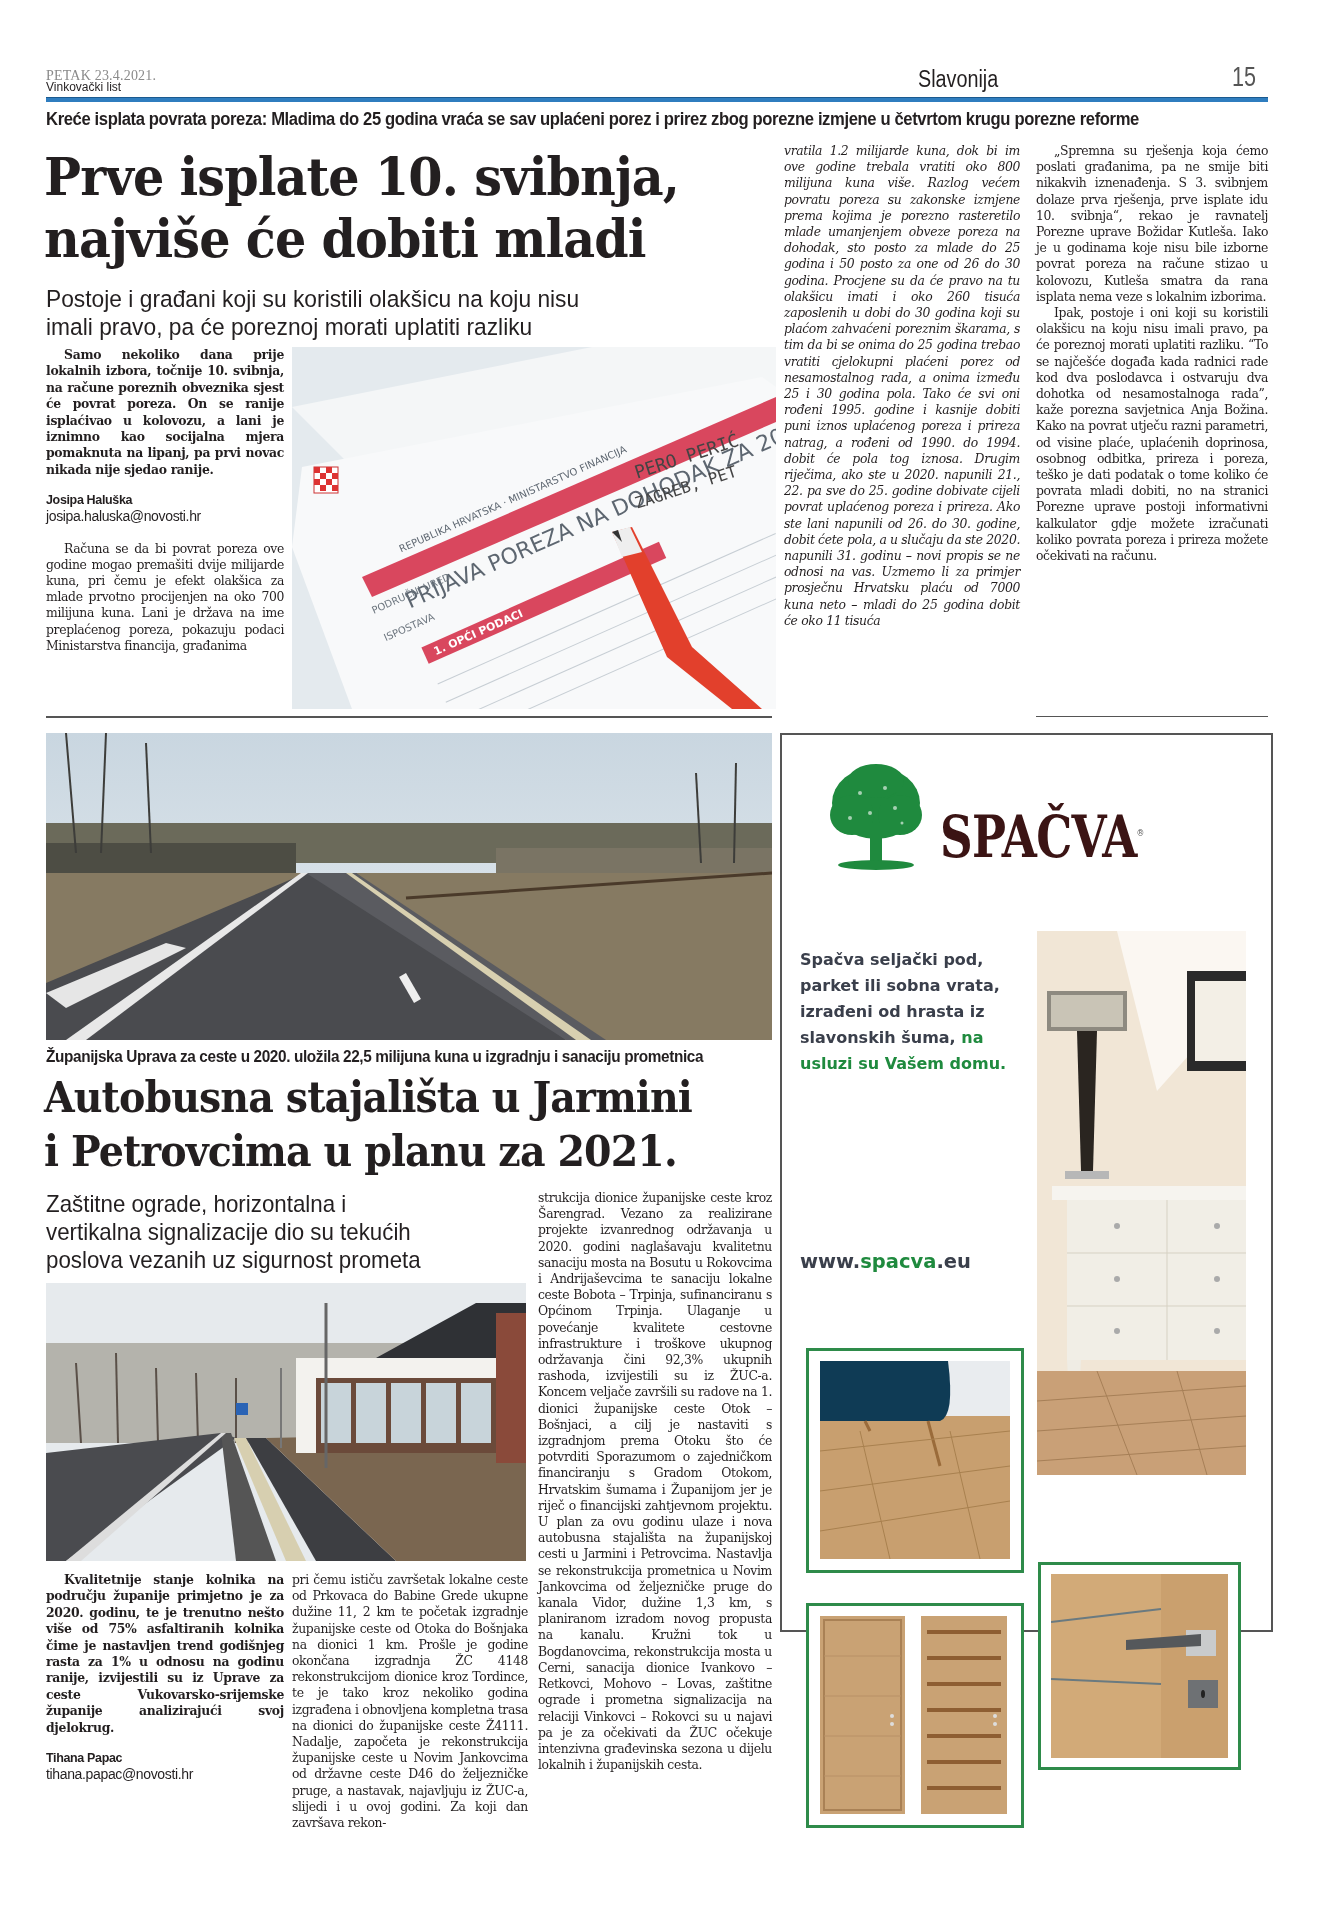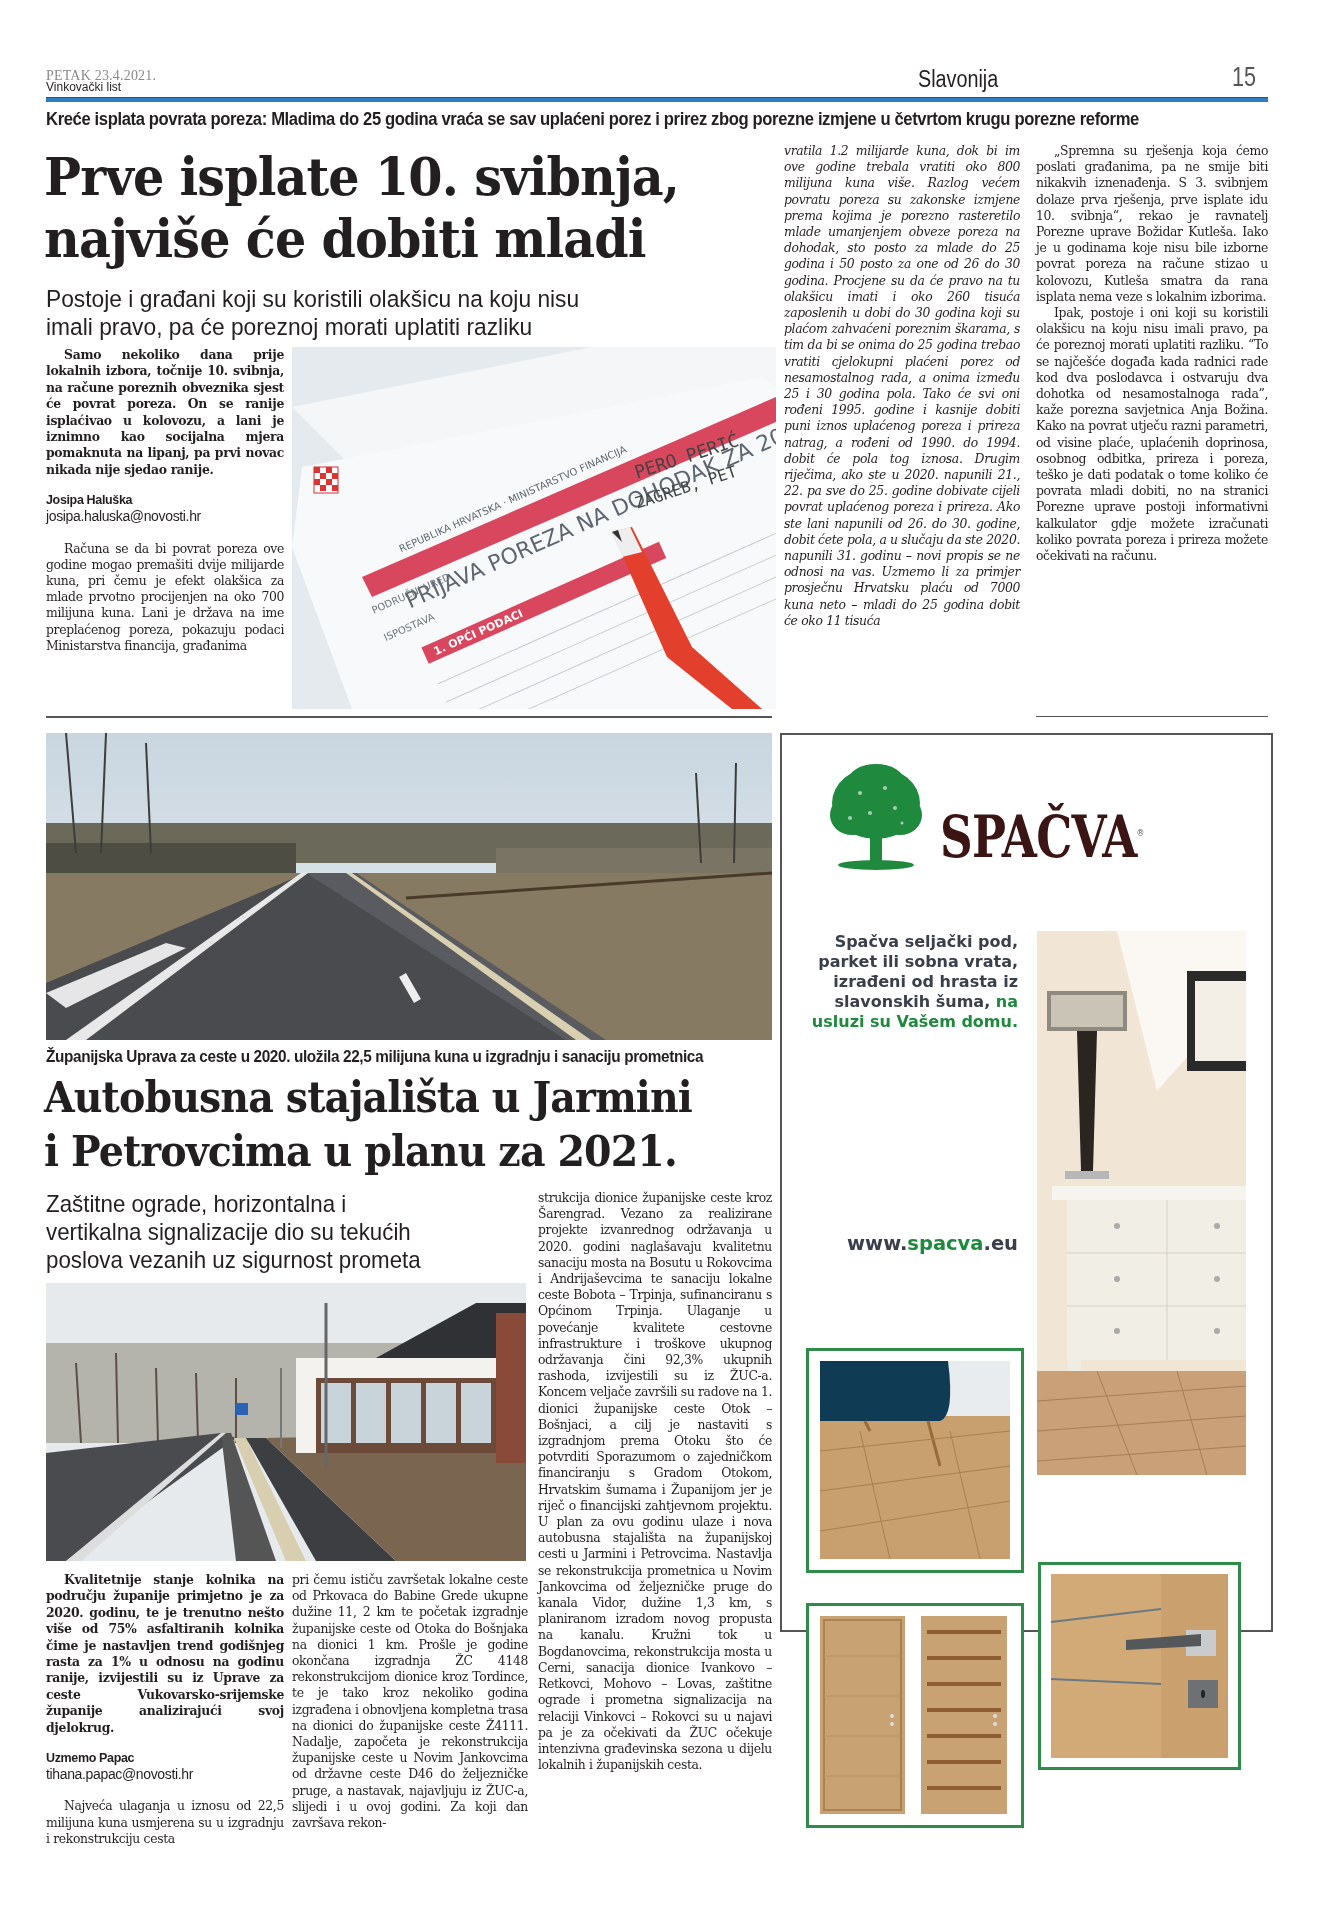--- a/index.html
+++ b/index.html
@@ -28,21 +28,21 @@
   .col p.noind { text-indent: 0; }
   .lead { font-weight: bold; font-size: 12.4px; line-height: 16.4px; letter-spacing: -0.3px; }
   .byline-name { font-family: "Liberation Sans", sans-serif; font-weight: bold; font-size: 12.5px; margin-top: 14px; text-indent: 0 !important; }
   .byline-mail { font-family: "Liberation Sans", sans-serif; font-size: 14px; margin-bottom: 16px; text-indent: 0 !important; }
 
   .photo { overflow: hidden; }
 
   .rule-h { height: 2px; background: #555; }
 
   .ad-box { left: 780px; top: 733px; width: 493px; height: 899px; border-left: 2px solid #555; border-right: 2px solid #555; border-bottom: 2px solid #555; border-top: 2px solid #555; background: #fff; }
-  .ad-text { font-family: "DejaVu Sans", sans-serif; font-weight: bold; color: #3a3f4b; text-align: right; font-size: 16px; line-height: 20px; }
+  .ad-text { font-family: "DejaVu Sans", sans-serif; font-weight: bold; color: #3a3f4b; text-align: left; font-size: 16px; line-height: 26px; margin-top: 15px; }
   .ad-green { color: #1f8a3e; }
   .green-frame { border: 3px solid #2e8b4a; background: #fff; }
 </style>
 </head>
 <body>
 
 <div class="abs hdr-date">PETAK 23.4.2021.</div>
 <div class="abs hdr-paper">Vinkovački list</div>
 <div class="abs hdr-section">Slavonija</div>
 <div class="abs hdr-page">15</div>
@@ -188,23 +188,22 @@
     <polygon points="330,75 430,20 480,20 480,75" fill="#2f3135"></polygon>
     <rect x="450" y="30" width="30" height="150" fill="#8a4a3a"></rect>
     <line x1="280" y1="20" x2="280" y2="185" stroke="#666" stroke-width="3"></line>
     <line x1="235" y1="85" x2="235" y2="165" stroke="#777" stroke-width="2"></line>
     <rect x="190" y="120" width="12" height="12" fill="#2a63b5"></rect>
   </svg>
 </div>
 
 <div class="abs col" style="left:46px; top:1572px; width:238px;">
   <p class="lead">Kvalitetnije stanje kolnika na području županije primjetno je za 2020. godinu, te je trenutno nešto više od 75% asfaltiranih kolnika čime je nastavljen trend godišnjeg rasta za 1% u odnosu na godinu ranije, izvijestili su iz Uprave za ceste Vukovarsko-srijemske županije analizirajući svoj djelokrug.</p>
-  <p class="byline-name">Uzmemo Papac</p>
+  <p class="byline-name">Tihana Papac</p>
   <p class="byline-mail">tihana.papac@novosti.hr</p>
-  <p>Najveća ulaganja u iznosu od 22,5 milijuna kuna usmjerena su u izgradnju i rekonstrukciju cesta</p>
 </div>
 
 <div class="abs col" style="left:292px; top:1572px; width:236px;">
   <p class="noind">pri čemu ističu završetak lokalne ceste od Prkovaca do Babine Grede ukupne dužine 11, 2 km te početak izgradnje županijske ceste od Otoka do Bošnjaka na dionici 1 km. Prošle je godine okončana izgradnja ŽC 4148 rekonstrukcijom dionice kroz Tordince, te je tako kroz nekoliko godina izgrađena i obnovljena kompletna trasa na dionici do županijske ceste Ž4111. Nadalje, započeta je rekonstrukcija županijske ceste u Novim Jankovcima od državne ceste D46 do željezničke pruge, a nastavak, najavljuju iz ŽUC-a, slijedi i u ovoj godini. Za koji dan završava rekon-</p>
 </div>
 
 <div class="abs col" style="left:538px; top:1190px; width:234px;">
   <p class="noind">strukcija dionice županijske ceste kroz Šarengrad. Vezano za realizirane projekte izvanrednog održavanja u 2020. godini naglašavaju kvalitetnu sanaciju mosta na Bosutu u Rokovcima i Andrijaševcima te sanaciju lokalne ceste Bobota – Trpinja, sufinanciranu s Općinom Trpinja. Ulaganje u povećanje kvalitete cestovne infrastrukture i troškove ukupnog održavanja čini 92,3% ukupnih rashoda, izvijestili su iz ŽUC-a. Koncem veljače završili su radove na 1. dionici županijske ceste Otok – Bošnjaci, a cilj je nastaviti s izgradnjom prema Otoku što će potvrditi Sporazumom o zajedničkom financiranju s Gradom Otokom, Hrvatskim šumama i Županijom jer je riječ o financijski zahtjevnom projektu. U plan za ovu godinu ulaze i nova autobusna stajališta na županijskoj cesti u Jarmini i Petrovcima. Nastavlja se rekonstrukcija prometnica u Novim Jankovcima od željezničke pruge do kanala Vidor, dužine 1,3 km, s planiranom izradom novog propusta na kanalu. Kružni tok u Bogdanovcima, rekonstrukcija mosta u Cerni, sanacija dionice Ivankovo – Retkovci, Mohovo – Lovas, zaštitne ograde i prometna signalizacija na relaciji Vinkovci – Rokovci su u najavi pa je za očekivati da ŽUC očekuje intenzivna građevinska sezona u dijelu lokalnih i županijskih cesta.</p>
 </div>
 

